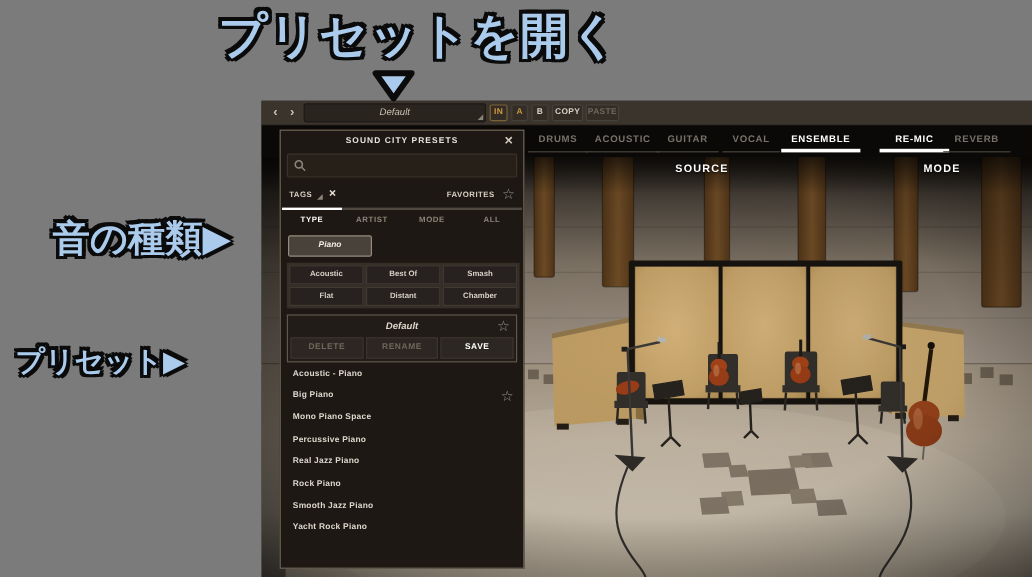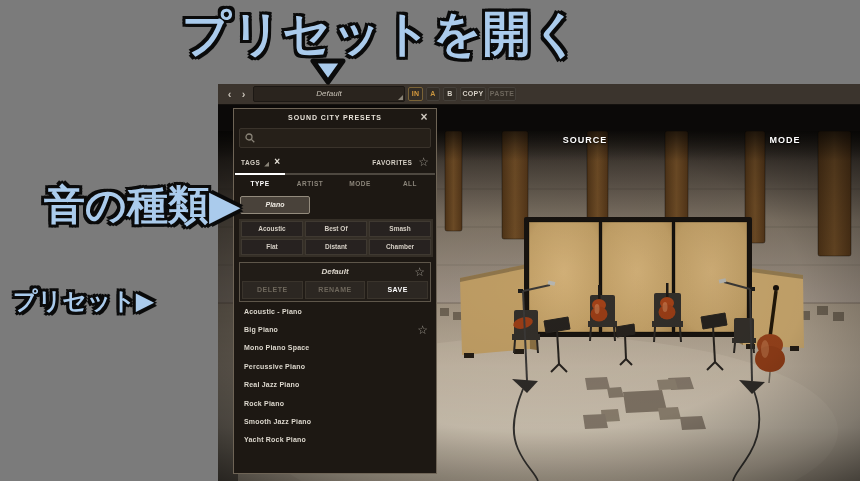--- a/index.html
+++ b/index.html
@@ -62,22 +62,22 @@
   .plist { position:absolute; left:0; top:193px; width:100%; }
   .preset-row { height:18.4px; display:flex; align-items:center; padding:0 8px 0 10px; cursor:pointer; }
   .preset-row .pname { color:#ddd8ce; font-size:7px; font-weight:bold; letter-spacing:.2px; }
   .preset-row .star { margin-left:auto; }
 
   
   .jp { position:absolute; color:#aacbec; font-weight:bold; z-index:9;
         text-shadow:3px 0 0 #0b0b0b,-3px 0 0 #0b0b0b,0 3px 0 #0b0b0b,0 -3px 0 #0b0b0b,
                     2px 2px 0 #0b0b0b,-2px 2px 0 #0b0b0b,2px -2px 0 #0b0b0b,-2px -2px 0 #0b0b0b,
                     3px 3px 0 #0b0b0b,-3px 3px 0 #0b0b0b,3px -3px 0 #0b0b0b,-3px -3px 0 #0b0b0b; }
-  .jp.open { left:182px; top:2px; font-size:48px; letter-spacing:1px; }
-  .jp.type { left:44px; top:178px; font-size:41px; }
+  .jp.open { left:182px; top:2px; font-size:40px; letter-spacing:1px; }
+  .jp.type { left:44px; top:178px; font-size:31px; }
   .jp.preset { left:13px; top:285px; font-size:24px; }
   .arrowdown { position:absolute; left:306px; top:56px; z-index:9; }
 </style>
 </head>
 <body>
 
 <div class="plugin">
 
   <div class="topbar">
     <div class="nav prev">‹</div>
@@ -86,20 +86,29 @@
       <span>Default</span>
       <i class="corner"></i>
     </div>
     <div class="tbtn in">IN</div>
     <div class="tbtn a">A</div>
     <div class="tbtn b">B</div>
     <div class="tbtn copy">COPY</div>
     <div class="tbtn paste">PASTE</div>
   </div>
 
+  <div class="tabstrip">
+    <div class="ptab t-drums">DRUMS</div>
+    <div class="ptab t-acoustic">ACOUSTIC</div>
+    <div class="ptab t-guitar">GUITAR</div>
+    <div class="ptab t-vocal">VOCAL</div>
+    <div class="ptab t-ensemble active">ENSEMBLE</div>
+    <div class="ptab t-remic active">RE-MIC</div>
+    <div class="ptab t-reverb">REVERB</div>
+  </div>
   <div class="grouplabel source">SOURCE</div>
   <div class="grouplabel mode">MODE</div>
 
   <svg class="studio" viewBox="0 0 642 350">
     <defs>
       <linearGradient id="wallG" x1="0" y1="0" x2="0" y2="1">
         <stop offset="0" stop-color="#231e18"></stop>
           <stop offset="0.2" stop-color="#4a423a"></stop>
         <stop offset="0.5" stop-color="#7d7264"></stop>
           <stop offset="1" stop-color="#a2968a"></stop>

